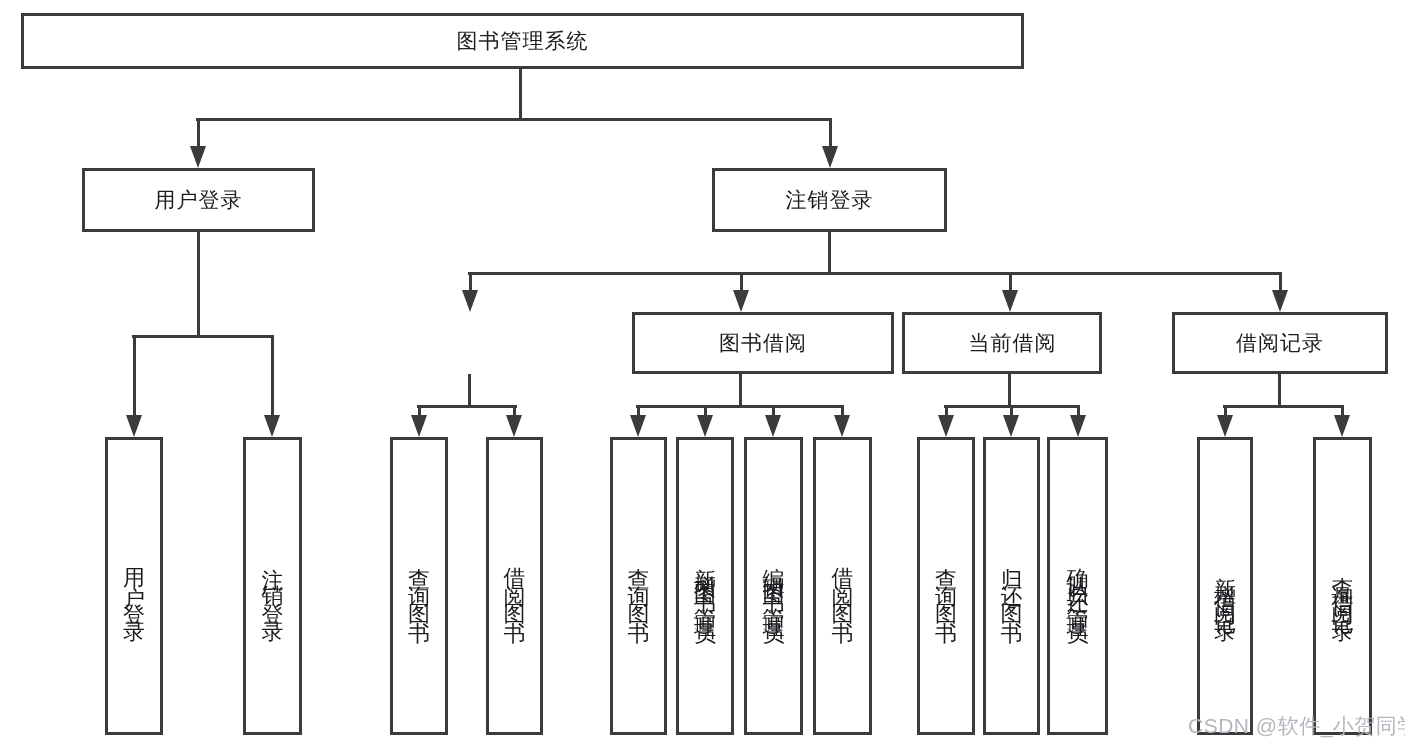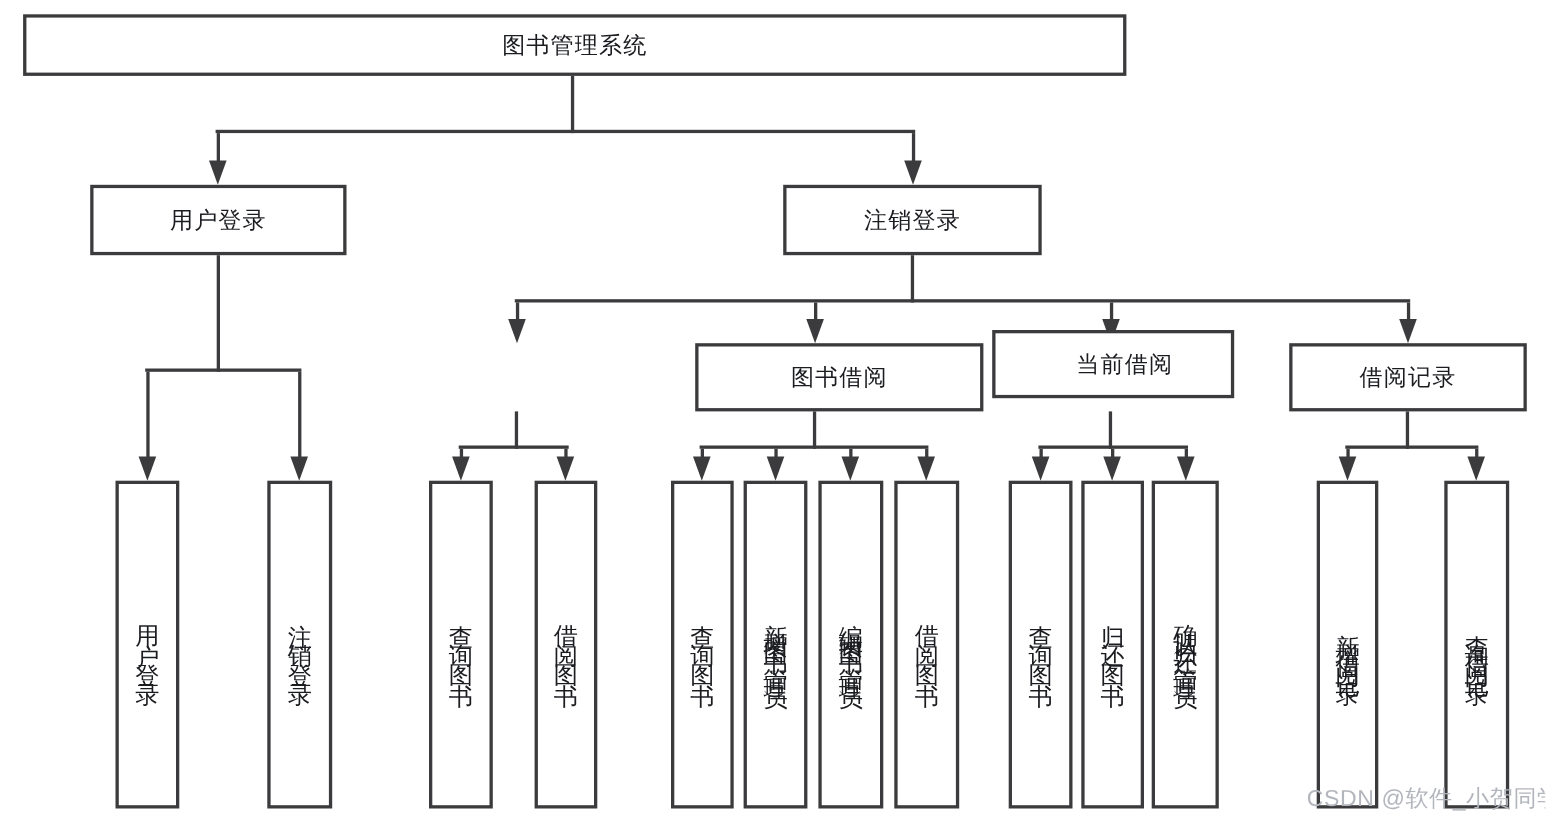--- a/index.html
+++ b/index.html
@@ -92,21 +92,21 @@
   <div class="line" style="left:740px;top:275px;width:3px;height:19px;"></div>
   <div class="arrow" style="left:733px;top:290px;"></div>
   <div class="line" style="left:1009px;top:275px;width:3px;height:19px;"></div>
   <div class="arrow" style="left:1002px;top:290px;"></div>
   <div class="line" style="left:1279px;top:275px;width:3px;height:19px;"></div>
   <div class="arrow" style="left:1272px;top:290px;"></div>
 
   <div class="hbox" style="left:632px;top:312px;width:262px;height:62px;">
     <span>图书借阅</span>
   </div>
-  <div class="hbox" style="left:902px;top:300px;width:220px;height:62px;padding-left:21px;">
+  <div class="hbox" style="left:902px;top:312px;width:200px;height:62px;padding-left:21px;">
     <span>当前借阅</span>
   </div>
   <div class="hbox" style="left:1172px;top:312px;width:216px;height:62px;">
     <span>借阅记录</span>
   </div>
 
   <div class="line" style="left:468px;top:374px;width:3px;height:34px;"></div>
   <div class="line" style="left:417px;top:405px;width:100px;height:3px;"></div>
   <div class="line" style="left:418px;top:408px;width:3px;height:11px;"></div>
   <div class="arrow" style="left:411px;top:415px;"></div>

